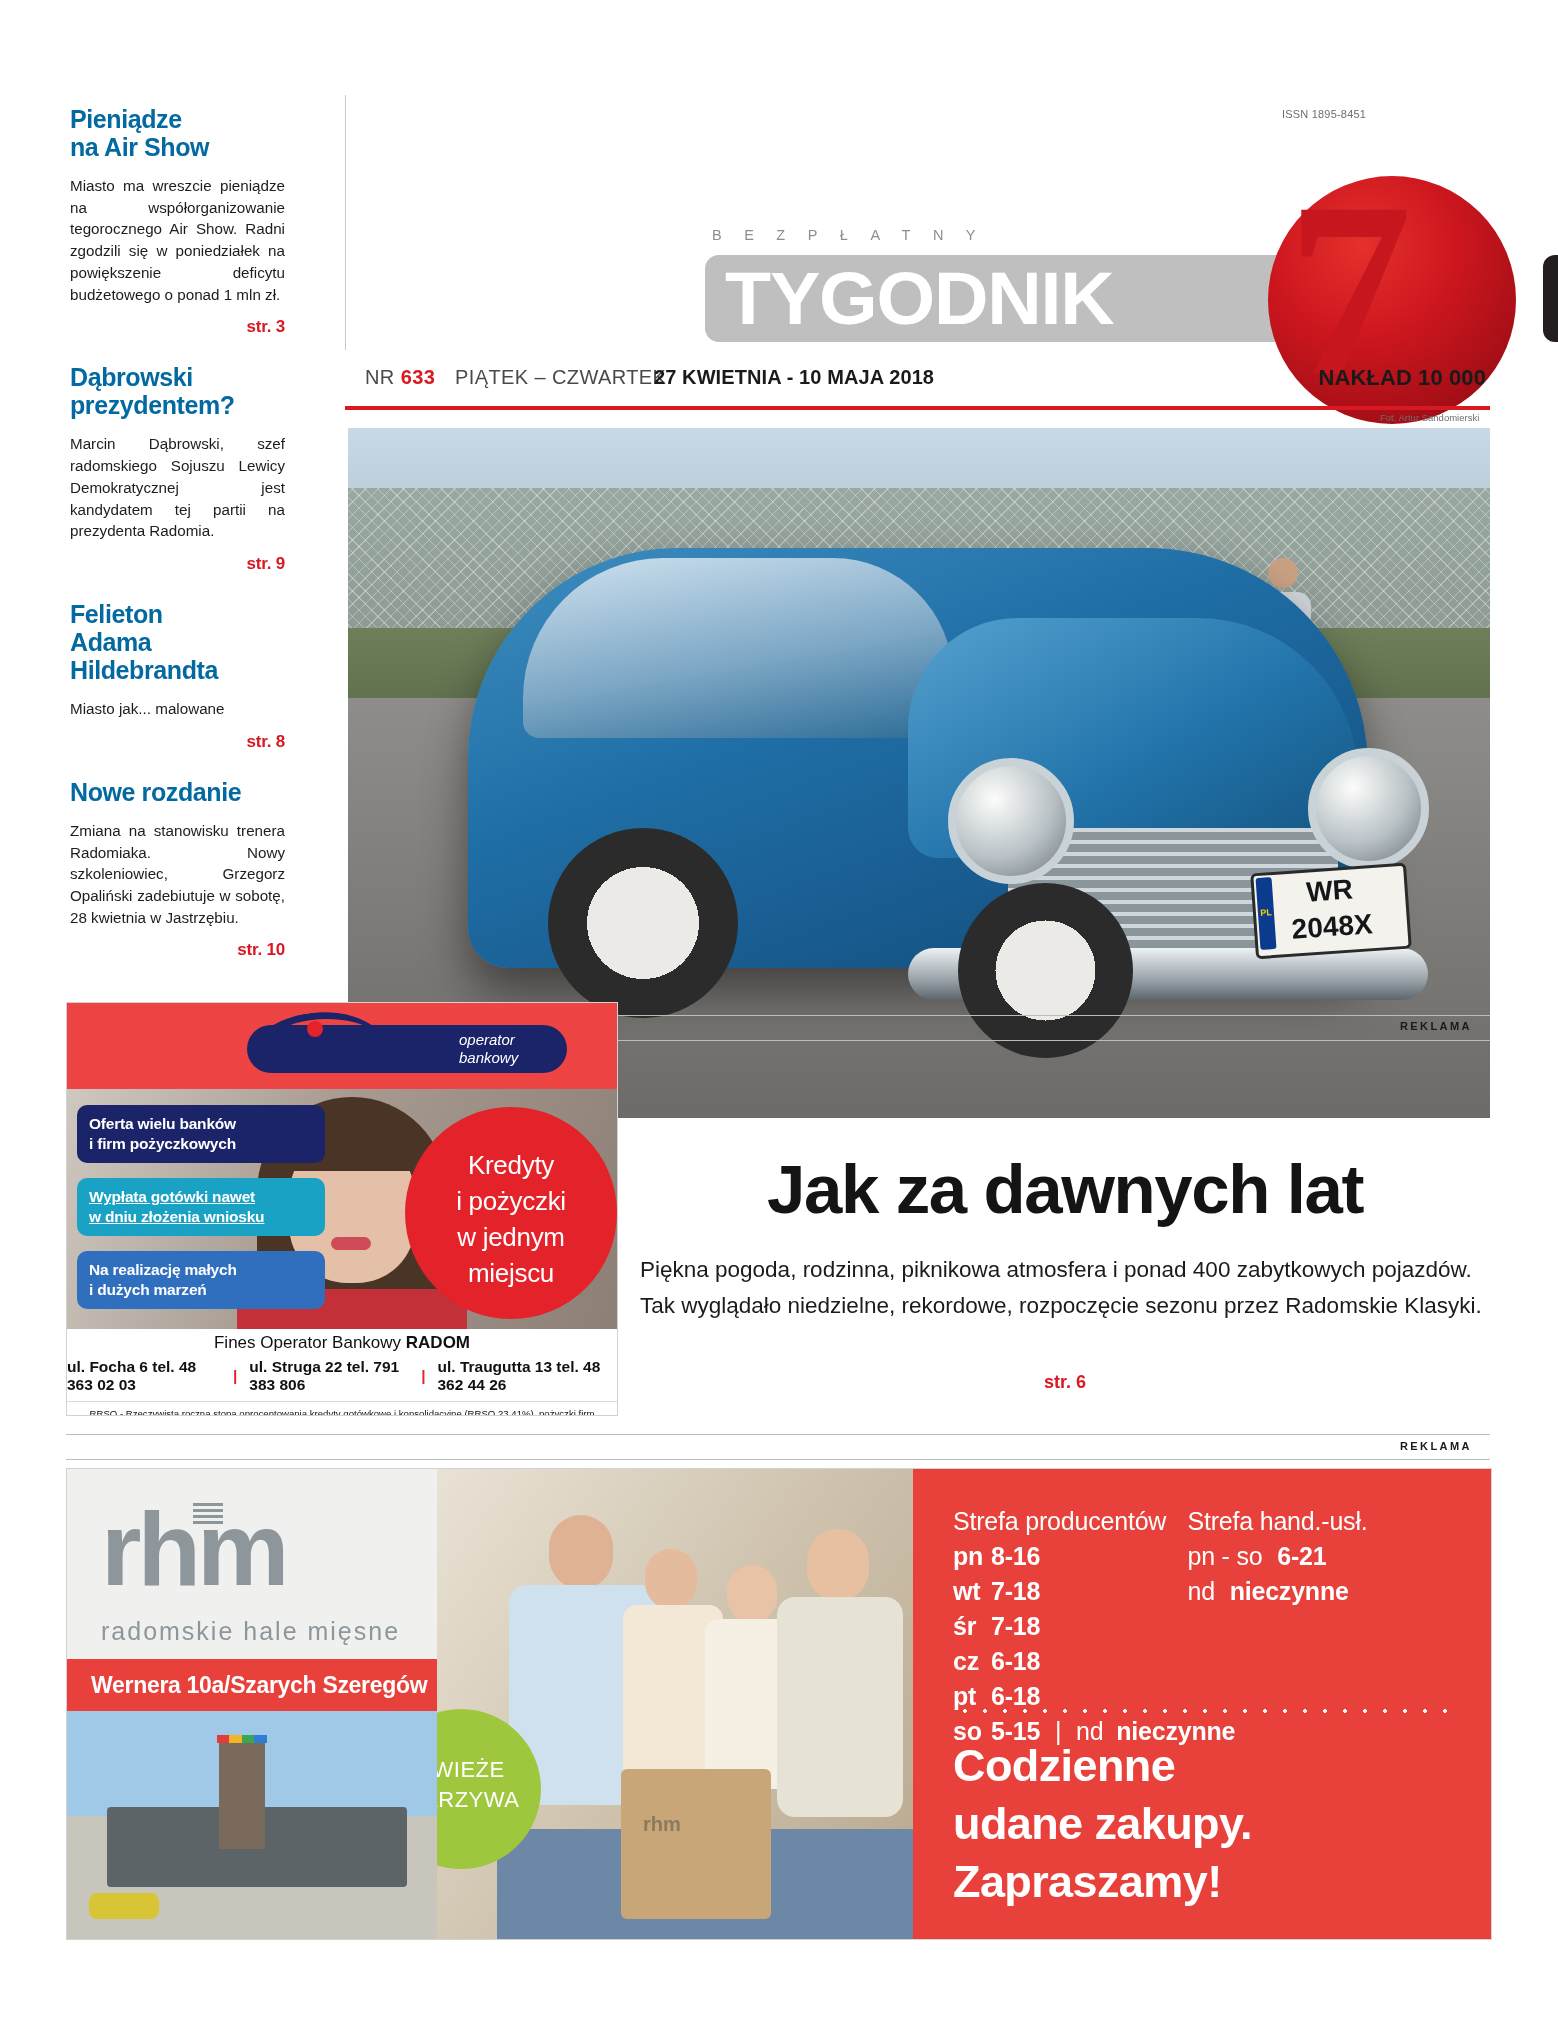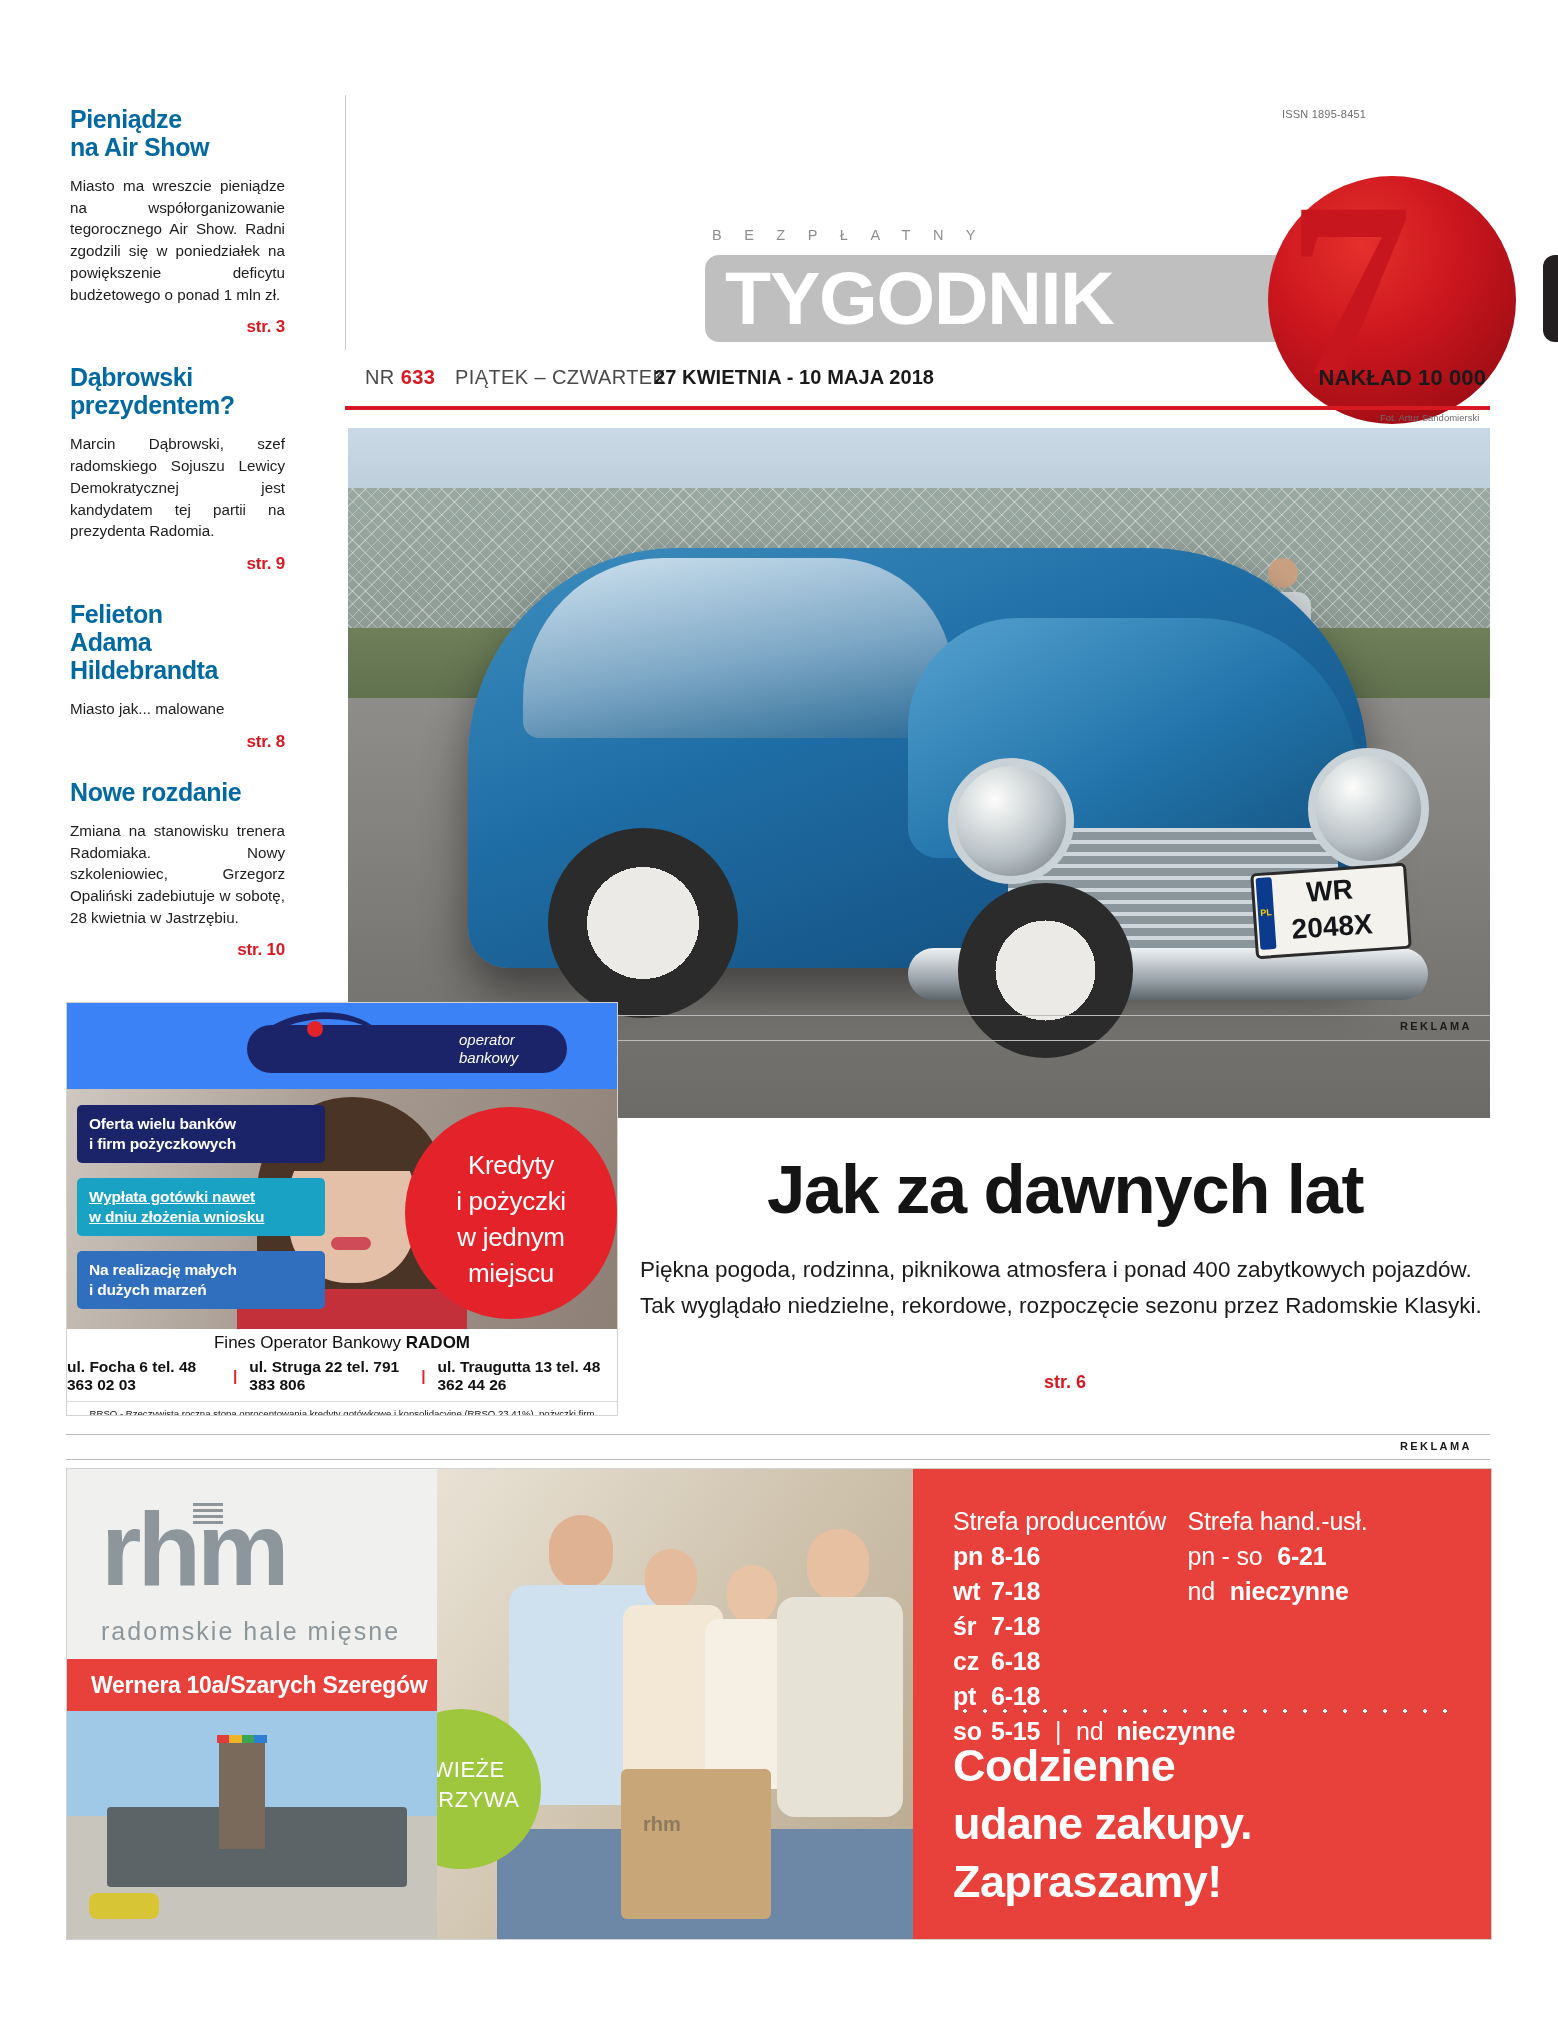--- a/index.html
+++ b/index.html
@@ -171,21 +171,21 @@
     position:absolute;font-size:11px;font-weight:bold;letter-spacing:2.4px;color:#1a1a1a;
   }
   .hrule{position:absolute;background:#bcbcbc;height:1px;}
 
   
   .fines{
     position:absolute;left:66px;top:1002px;width:550px;height:412px;
     border:1px solid #d2d2d2;background:#ffffff;overflow:hidden;
   }
   .fines-logo{
-    position:absolute;left:0;top:0;width:550px;height:86px;background:#3b82f6;
+    position:absolute;left:0;top:0;width:550px;height:86px;background:#ef4444;
   }
   .fines-pill{
     position:absolute;left:180px;top:22px;width:320px;height:48px;
     background:#1b2469;border-radius:26px;
   }
   .fines-arc{
     position:absolute;left:168px;top:10px;width:150px;height:60px;
     border-top:7px solid #1b2469;border-left:7px solid transparent;
     border-radius:60% 60% 0 0 / 100% 100% 0 0;transform:rotate(-8deg);
   }
@@ -204,21 +204,21 @@
     overflow:hidden;
   }
   .fwoman-hair{position:absolute;left:190px;top:8px;width:190px;height:230px;border-radius:95px 95px 60px 60px;background:#4a3426;}
   .fwoman-face{position:absolute;left:222px;top:44px;width:126px;height:150px;border-radius:63px 63px 58px 58px;background:#e5c0a8;}
   .fwoman-bang{position:absolute;left:216px;top:38px;width:140px;height:44px;border-radius:70px 70px 20px 20px;background:#4a3426;}
   .fwoman-lips{position:absolute;left:264px;top:148px;width:40px;height:13px;border-radius:8px;background:#cf4b58;}
   .fwoman-coat{position:absolute;left:170px;top:200px;width:230px;height:60px;background:#c4303a;border-radius:16px 16px 0 0;}
   .bullets{position:absolute;left:10px;top:16px;width:248px;}
   .bullet{
     color:#ffffff;font-weight:bold;font-size:15.5px;line-height:20px;
-    padding:9px 12px;border-radius:5px;margin-bottom:15px;letter-spacing:-0.2px;
+    padding:9px 12px;border-radius:10px;margin-bottom:15px;letter-spacing:-0.2px;
   }
   .b1{background:#1b2469;}
   .b2{background:#19a2c4;text-decoration:underline;}
   .b3{background:#2f6fbe;}
   .redcircle{
     position:absolute;left:338px;top:18px;width:212px;height:212px;border-radius:50%;
     background:#e4222a;color:#ffffff;text-align:center;font-size:26px;line-height:36px;
     padding-top:40px;box-sizing:border-box;letter-spacing:-0.3px;
   }
   .fines-contact{

